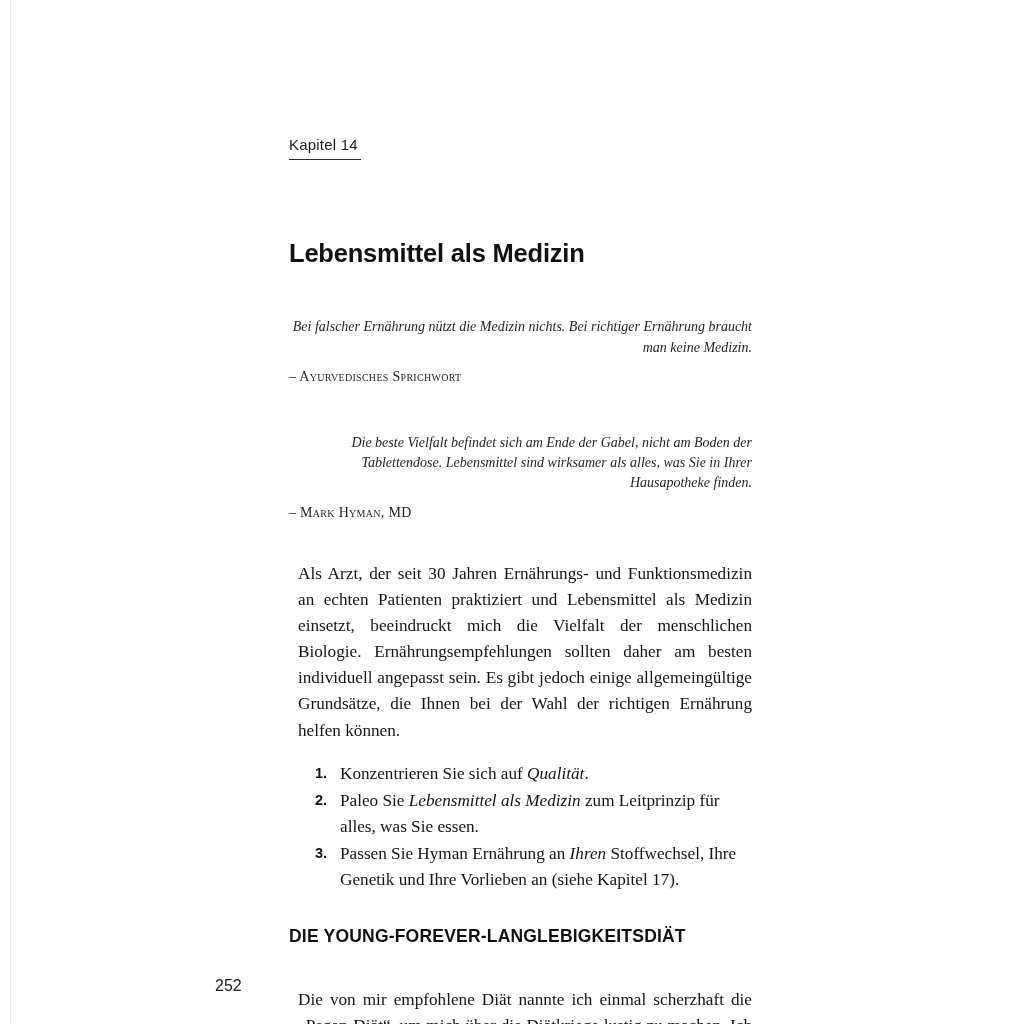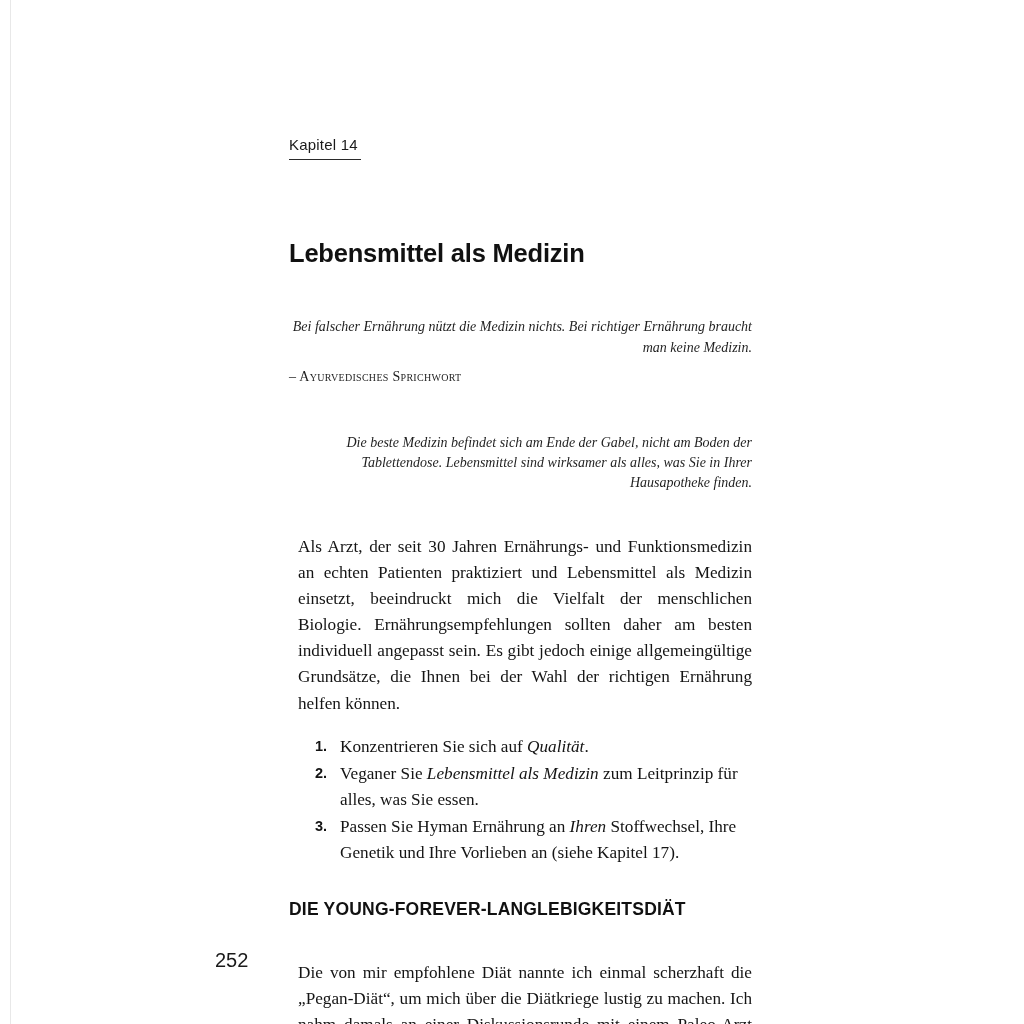--- a/index.html
+++ b/index.html
@@ -114,23 +114,23 @@
     font-weight: bold;
     font-size: 17.5px;
     letter-spacing: 0.2px;
     color: #111111;
     margin-top: 32px;
   }
 
   .page-number {
     position: absolute;
     left: 215px;
-    top: 949px;
+    top: 977px;
     font-family: "Liberation Sans", sans-serif;
-    font-size: 20px;
+    font-size: 16px;
     color: #1a1a1a;
   }
 </style>
 </head>
 <body>
 
 <div class="page">
 
   <div class="edge-left"></div>
 
@@ -139,30 +139,31 @@
     <div class="chapter-label">Kapitel 14</div>
 
     <div class="chapter-title">
       <br>
       <span>Lebensmittel als Medizin</span>
     </div>
 
     <div class="epigraph epigraph-1">Bei falscher Ernährung nützt die Medizin nichts. Bei richtiger Ernährung braucht man keine Medizin.</div>
     <div class="attribution">– Ayurvedisches Sprichwort</div>
 
-    <div class="epigraph epigraph-2">Die beste Medizin befindet sich am Ende der Gabel, nicht am Boden der Tablettendose. Lebensmittel sind wirksamer als alles, was Sie in Ihrer Hausapotheke finden.</div>
+    <div class="epigraph epigraph-2">Die beste Vielfalt befindet sich am Ende der Gabel, nicht am Boden der Tablettendose. Lebensmittel sind wirksamer als alles, was Sie in Ihrer Hausapotheke finden.</div>
+    <div class="attribution">– Mark Hyman, MD</div>
 
     <p class="body-text">Als Arzt, der seit 30 Jahren Ernährungs- und Funktionsmedizin an echten Patienten praktiziert und Lebensmittel als Medizin einsetzt, beeindruckt mich die Vielfalt der menschlichen Biologie. Ernährungsempfehlungen sollten daher am besten individuell angepasst sein. Es gibt jedoch einige allgemeingültige Grundsätze, die Ihnen bei der Wahl der richtigen Ernährung helfen können.</p>
 
     <ul class="numbered-list">
       <li>
         <span class="num">1.</span><span>Konzentrieren Sie sich auf </span><em>Qualität</em><span>.</span>
       </li>
       <li>
-        <span class="num">2.</span><span>Veganer Sie </span><em>Lebensmittel als Medizin</em><span> zum Leitprinzip für alles, was Sie essen.</span>
+        <span class="num">2.</span><span>Paleo Sie </span><em>Lebensmittel als Medizin</em><span> zum Leitprinzip für alles, was Sie essen.</span>
       </li>
       <li>
         <span class="num">3.</span><span>Passen Sie Hyman Ernährung an </span><em>Ihren</em><span> Stoffwechsel, Ihre Genetik und Ihre Vorlieben an (siehe Kapitel 17).</span>
       </li>
     </ul>
 
     <div class="section-heading">DIE YOUNG-FOREVER-LANGLEBIGKEITSDIÄT</div>
 
     <p class="body-text">Die von mir empfohlene Diät nannte ich einmal scherzhaft die „Pegan-Diät“, um mich über die Diätkriege lustig zu machen. Ich nahm damals an einer Diskussionsrunde mit einem Paleo-Arzt und einem veganen Kardiologen teil, die sich stritten. Ich sagte: „Wenn Sie Veganer und Sie Paleo sind, dann muss ich Peganer sein“. Beim</p>
 

